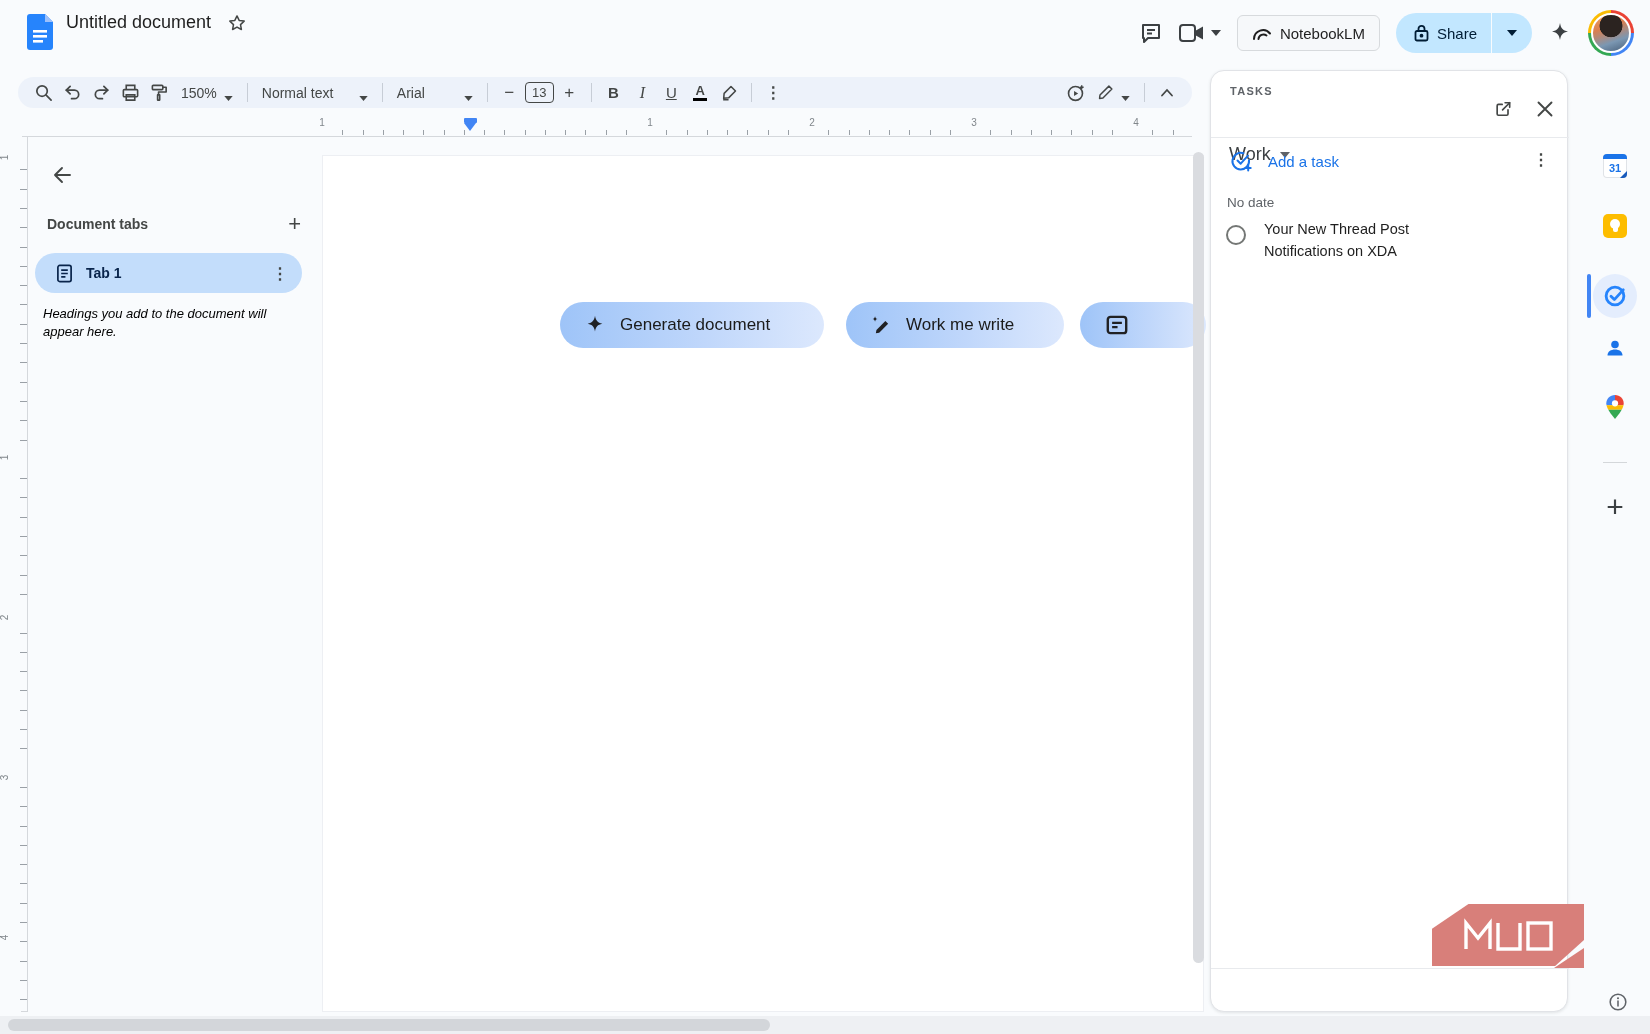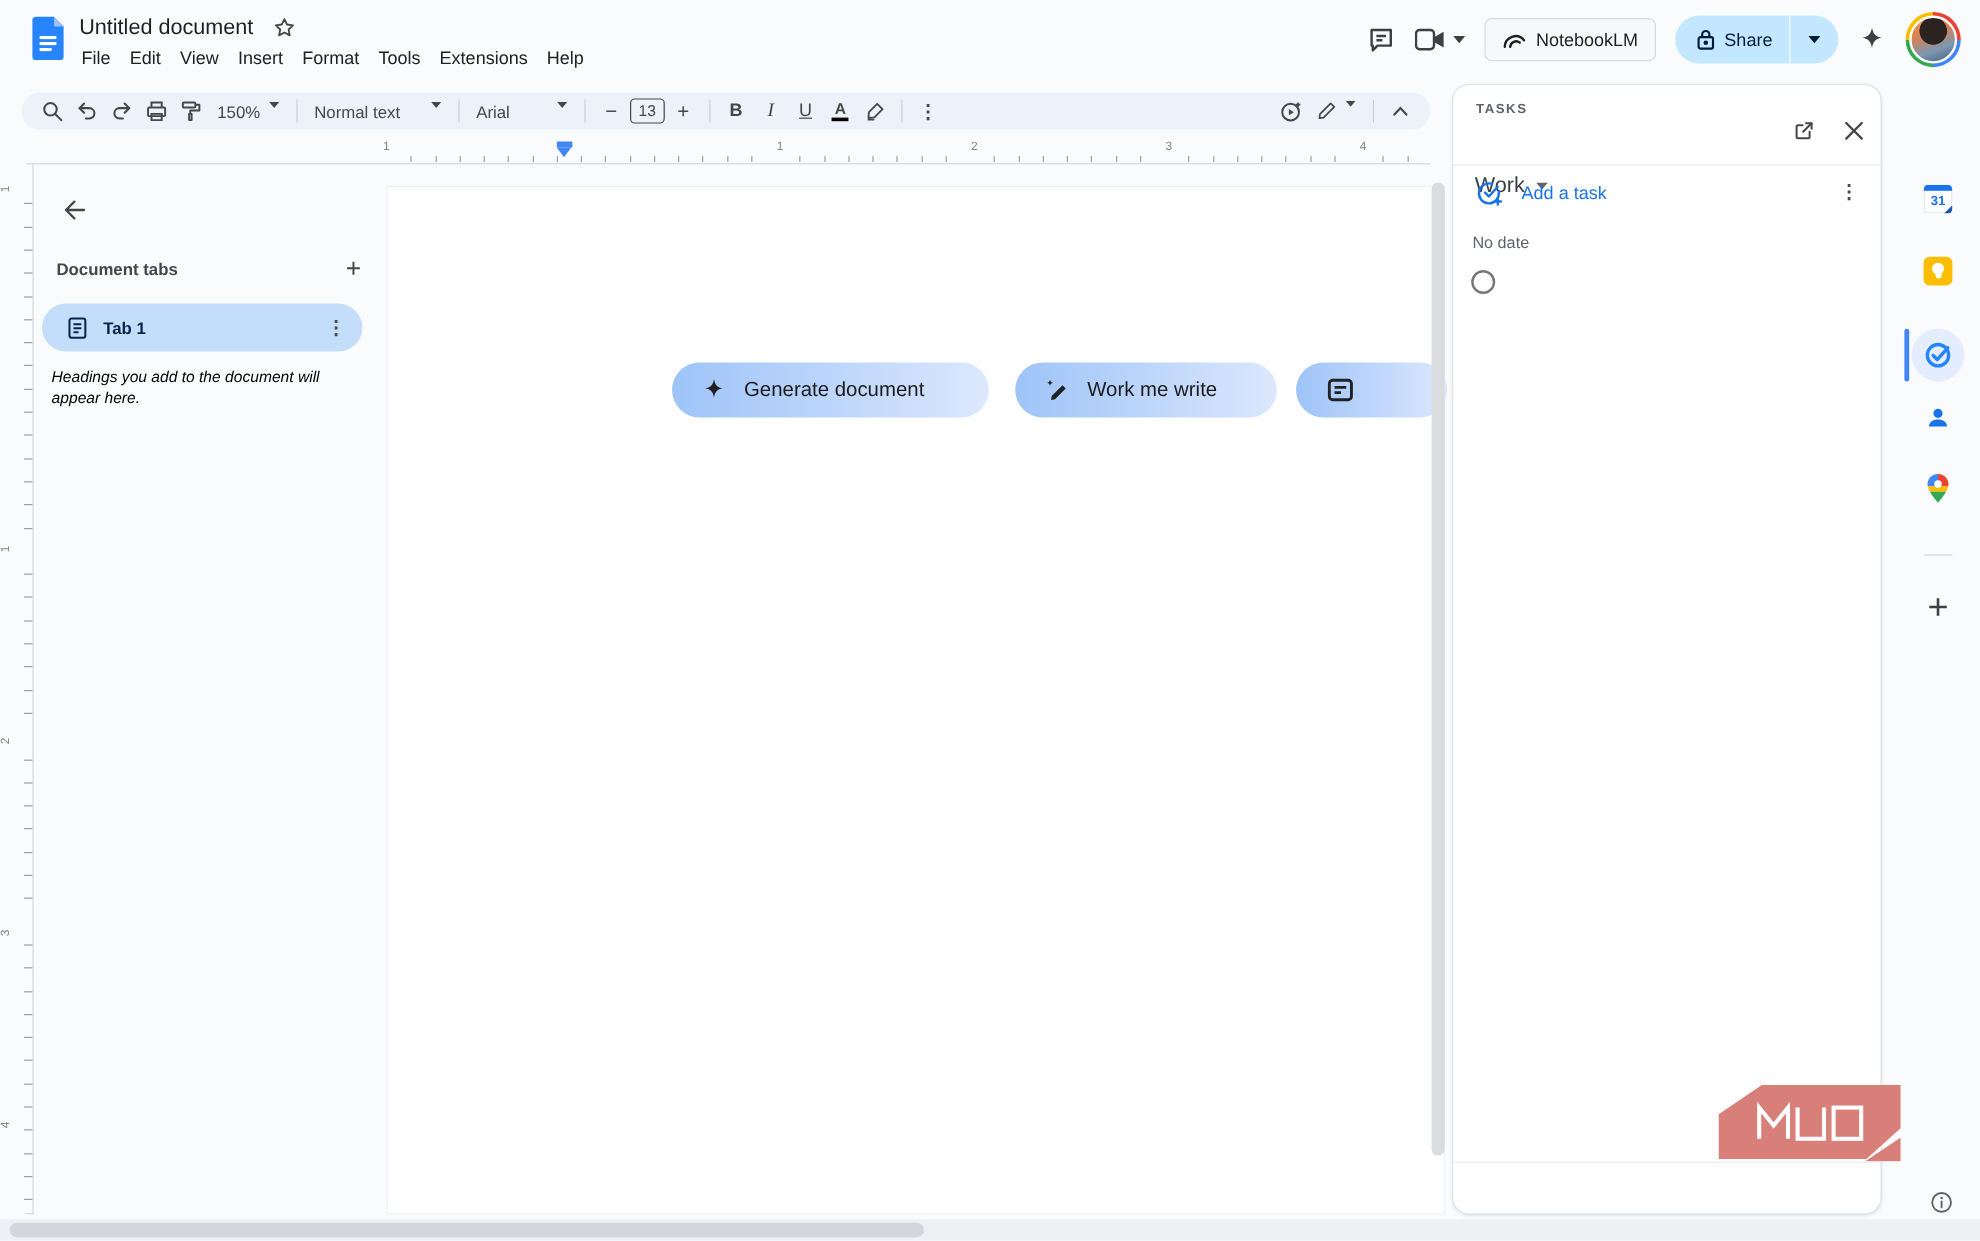--- a/index.html
+++ b/index.html
@@ -28,21 +28,21 @@
     background:
       radial-gradient(circle at 50% 30%, #2b2320 0 36%, rgba(0,0,0,0) 38%),
       linear-gradient(160deg,#ef9f5d 0%,#d97f50 35%,#7b97b2 70%,#475f7a 100%); }
 
   
   .toolbar { position:absolute; left:18px; top:77px; width:1174px; height:31px; background:#edf2fa;
              border-radius:16px; display:flex; align-items:center; padding:0 12px; gap:2px; }
   .tb-btn { display:flex; align-items:center; justify-content:center; min-width:27px; height:26px;
             border-radius:4px; color:#444746; }
   .tb-div { width:1px; height:19px; background:#c7cdd6; margin:0 6px; }
-  .tb-label { display:flex; align-items:flex-start; gap:7px; font-size:14px; color:#444746; padding:0 6px; }
+  .tb-label { display:flex; align-items:flex-end; gap:7px; font-size:14px; color:#444746; padding:0 6px; }
   .fs-box { width:29px; height:21px; border:1.5px solid #444746; border-radius:4px; display:flex;
             align-items:center; justify-content:center; font-size:13px; color:#444746; }
   .tb-letter { font-size:15px; color:#444746; }
   .tb-spacer { flex:1; }
   .a-color { display:flex; flex-direction:column; align-items:center; line-height:1; }
   .a-color .bar { width:14px; height:3.5px; background:#000; margin-top:1px; }
 
   
   .h-ruler { position:absolute; left:0; top:117px; width:1192px; height:19px; }
   .h-ruler .num { position:absolute; top:0; font-size:10px; color:#80868b; transform:translateX(-50%); }
@@ -151,30 +151,20 @@
         <rect x="7" y="27" width="10" height="2.6" fill="#fff"></rect>
       </svg>
     </div>
     <div class="title-row">
       <span class="doc-title">Untitled document</span>
       <span>
         <svg width="20" height="20" viewBox="0 0 24 24" fill="none" stroke="#444746" stroke-width="1.8" stroke-linejoin="round">
           <path d="M12 3.5l2.6 5.4 6 .8-4.4 4.2 1.1 5.9-5.3-2.9-5.3 2.9 1.1-5.9L3.4 9.7l6-.8z"></path>
         </svg>
       </span>
-    </div>
-    <div class="menubar">
-      <span class="menu-item">File</span>
-      <span class="menu-item">Edit</span>
-      <span class="menu-item">View</span>
-      <span class="menu-item">Insert</span>
-      <span class="menu-item">Format</span>
-      <span class="menu-item">Tools</span>
-      <span class="menu-item">Extensions</span>
-      <span class="menu-item">Help</span>
     </div>
 
     <div class="header-right">
       <span>
         <svg width="24" height="24" viewBox="0 0 24 24" fill="none" stroke="#3c4043" stroke-width="2">
           <path d="M4 4h16v13H9l-4 4v-4H4z" stroke-linejoin="round"></path>
           <path d="M8 9h8M8 12.5h5"></path>
         </svg>
       </span>
       <span class="cam-group">
@@ -519,20 +509,21 @@
           <path d="M19.2 16.4v5M16.7 18.9h5"></path>
         </svg>
       </span>
       <span class="addtask-label">Add a task</span>
     </div>
     <span class="tp-more dots">⋮</span>
 
     <span class="section-label">No date</span>
 
     <div class="task-check"></div>
+    <div class="task-title">Your New Thread Post Notifications on XDA</div>
 
     <div class="muo">
       <svg width="96" height="36" viewBox="0 0 96 36" fill="none" stroke="#ffffff" stroke-width="3.4" stroke-linejoin="miter">
         <path d="M6 32V6l12 15L30 6v26"></path>
         <path d="M38 6v26h22V6"></path>
         <rect x="68" y="6" width="23" height="26"></rect>
       </svg>
     </div>
     <div class="muo-tri"></div>
 

